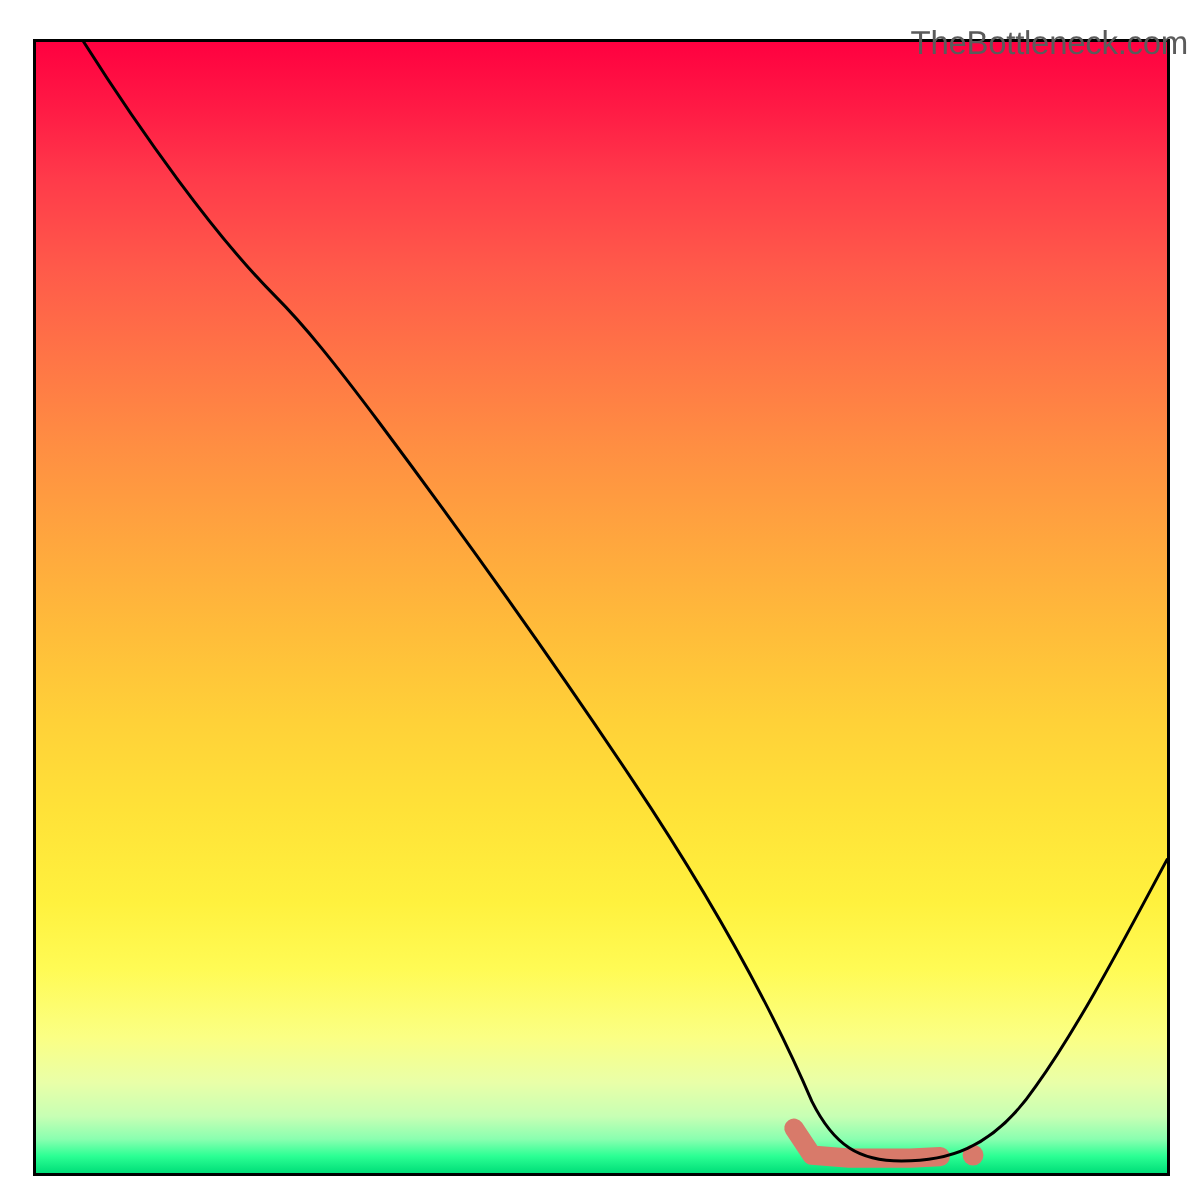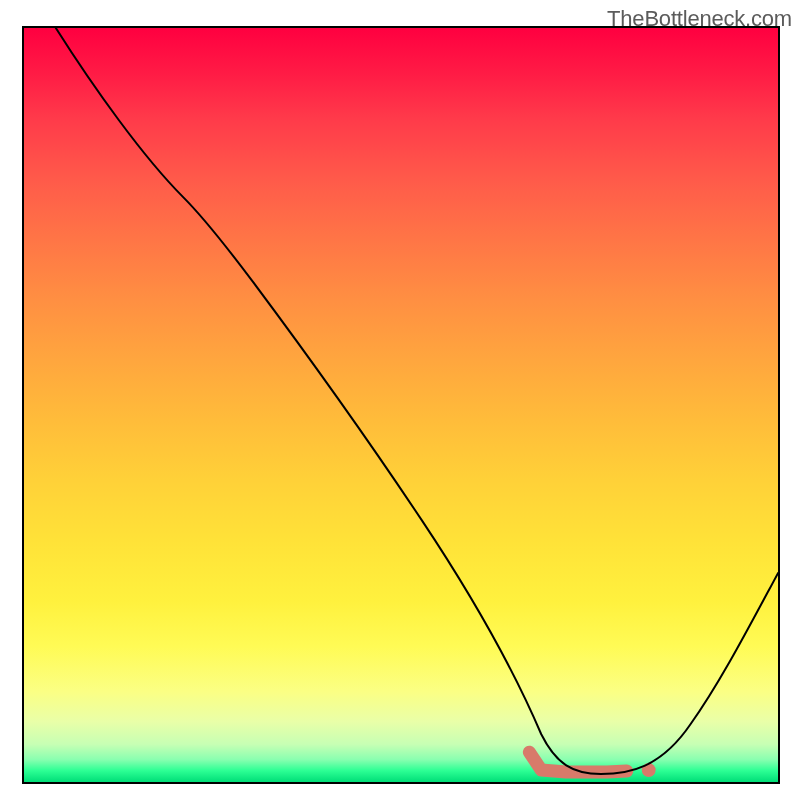--- a/index.html
+++ b/index.html
@@ -6,21 +6,21 @@
   body {
     width: 800px;
     height: 800px;
     background: #ffffff;
     font-family: Arial, Helvetica, sans-serif;
     position: relative;
     overflow: hidden;
   }
   .watermark {
     position: absolute;
-    top: 6px;
+    top: 16px;
     right: 8px;
     font-size: 22px;
     font-weight: 500;
     color: #5b5b5b;
     letter-spacing: -0.2px;
     z-index: 10;
   }
   .plot-frame {
     position: absolute;
     left: 22px;

